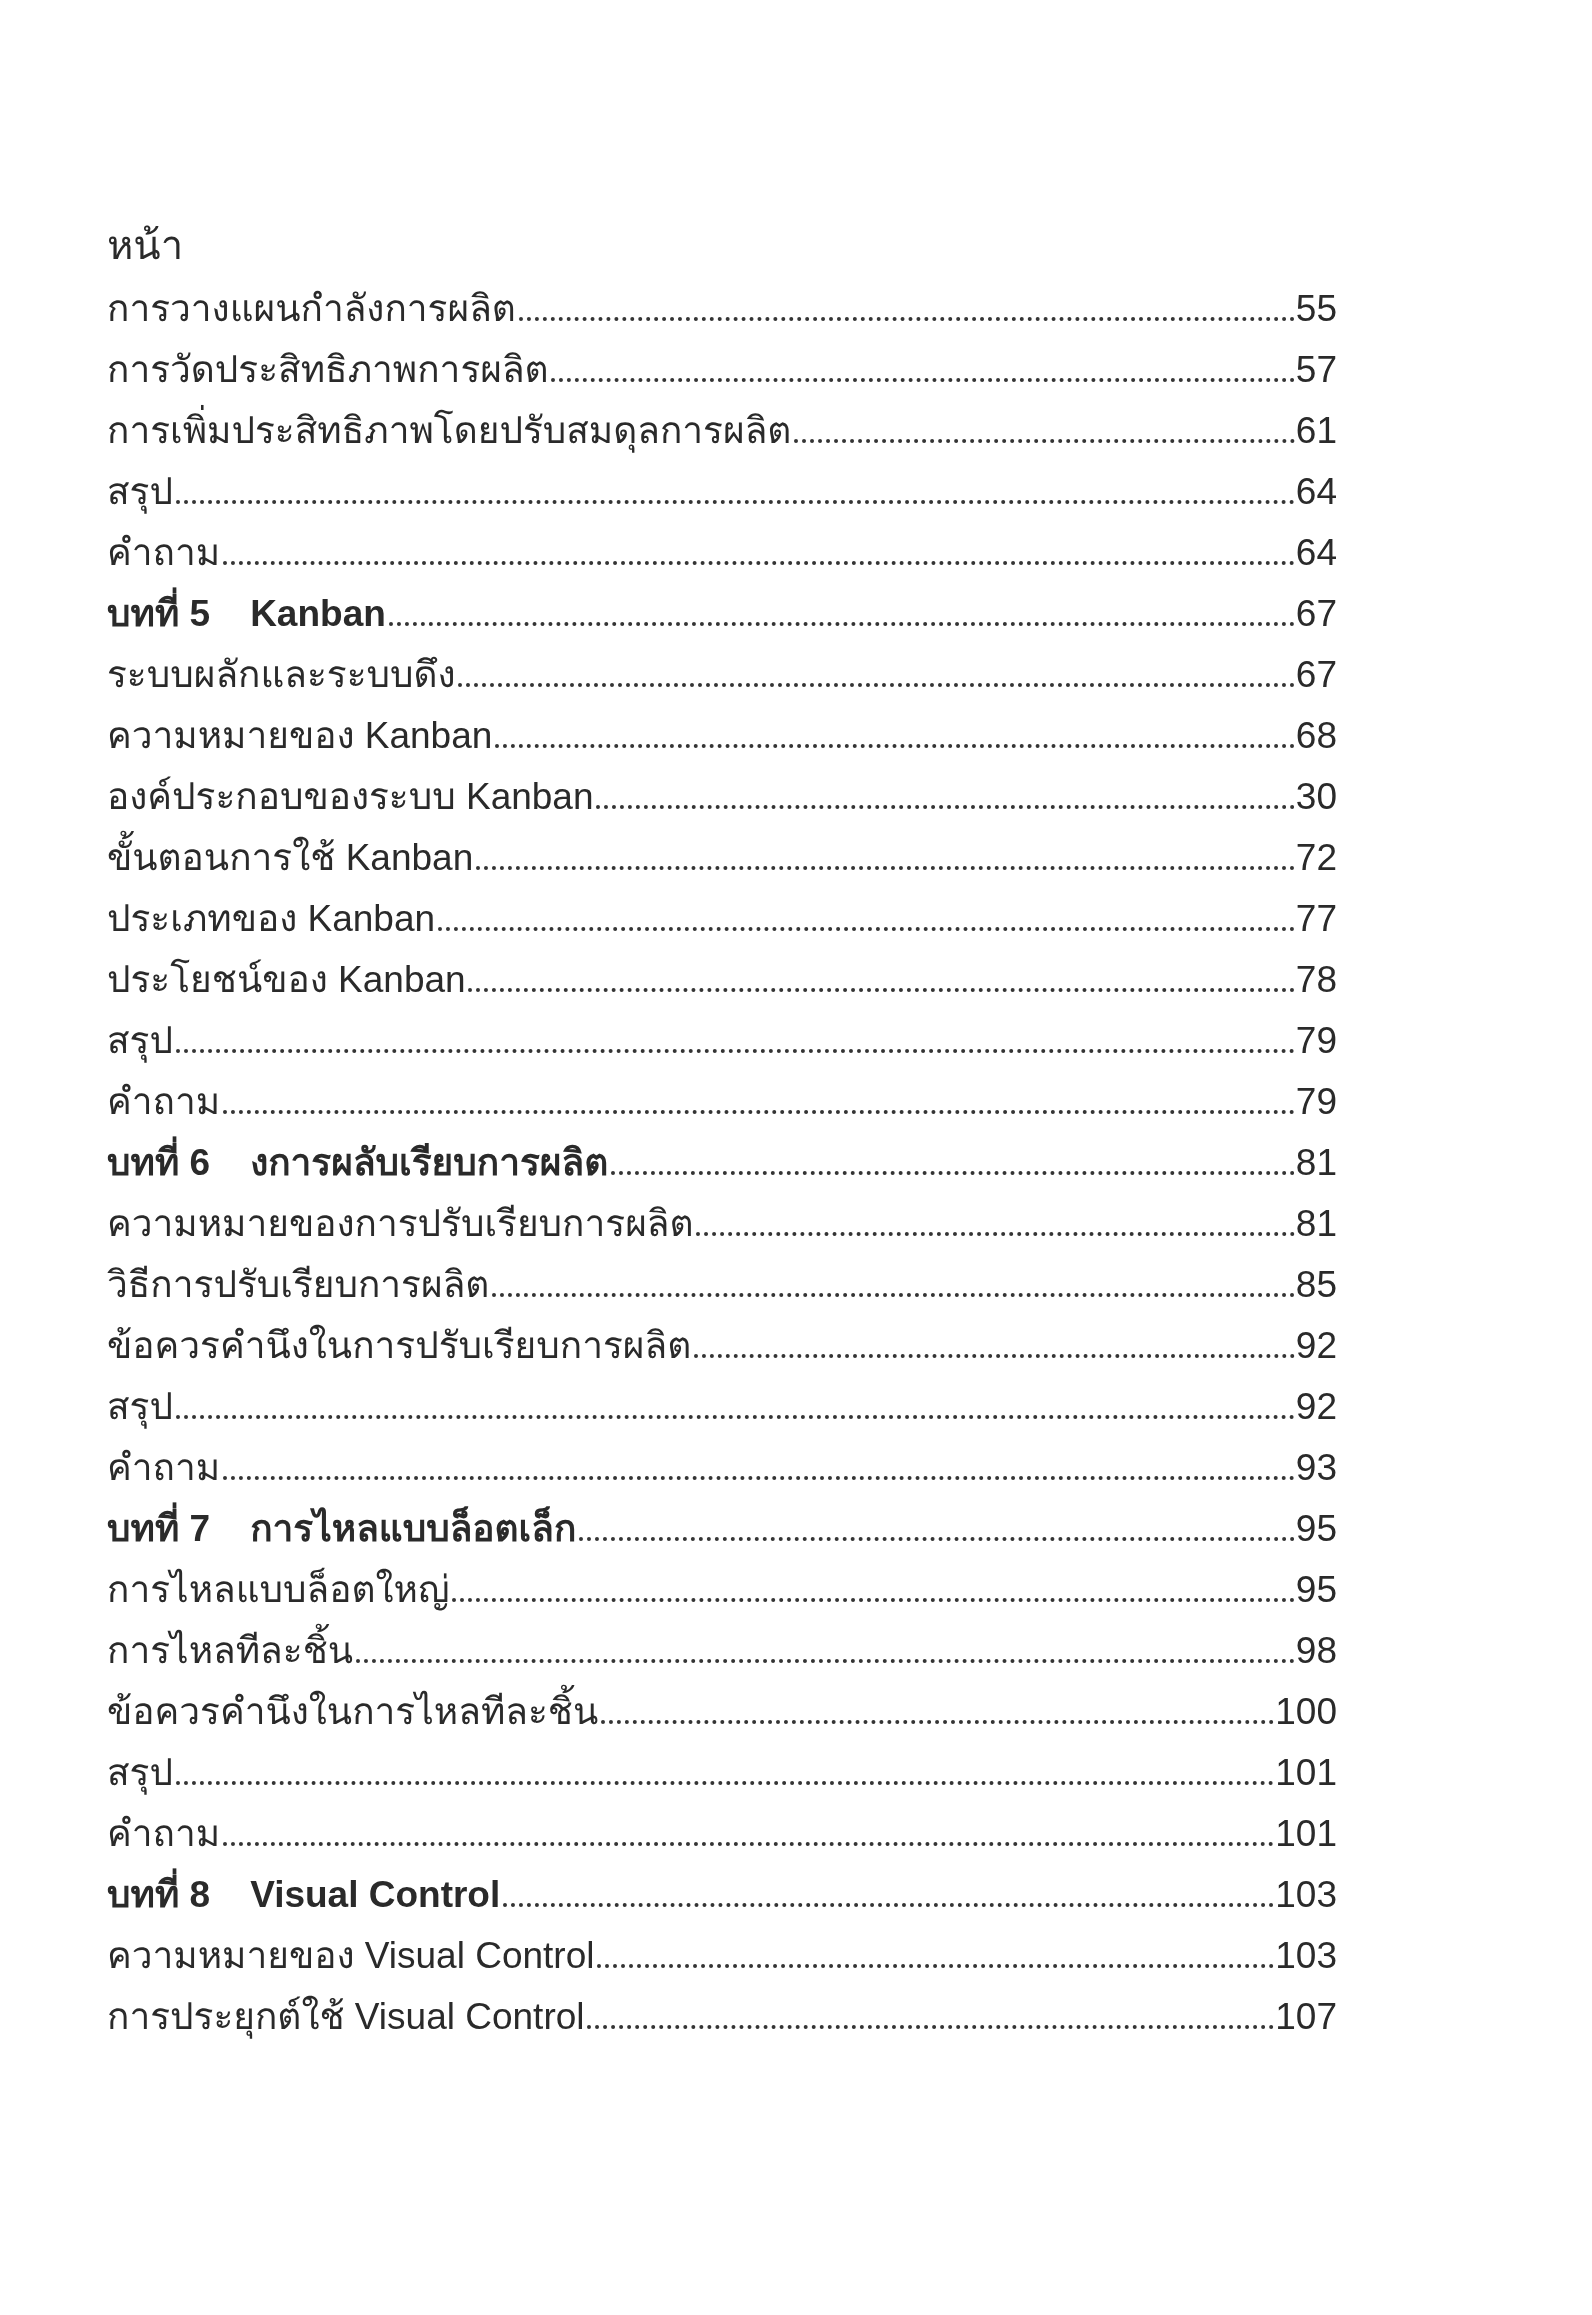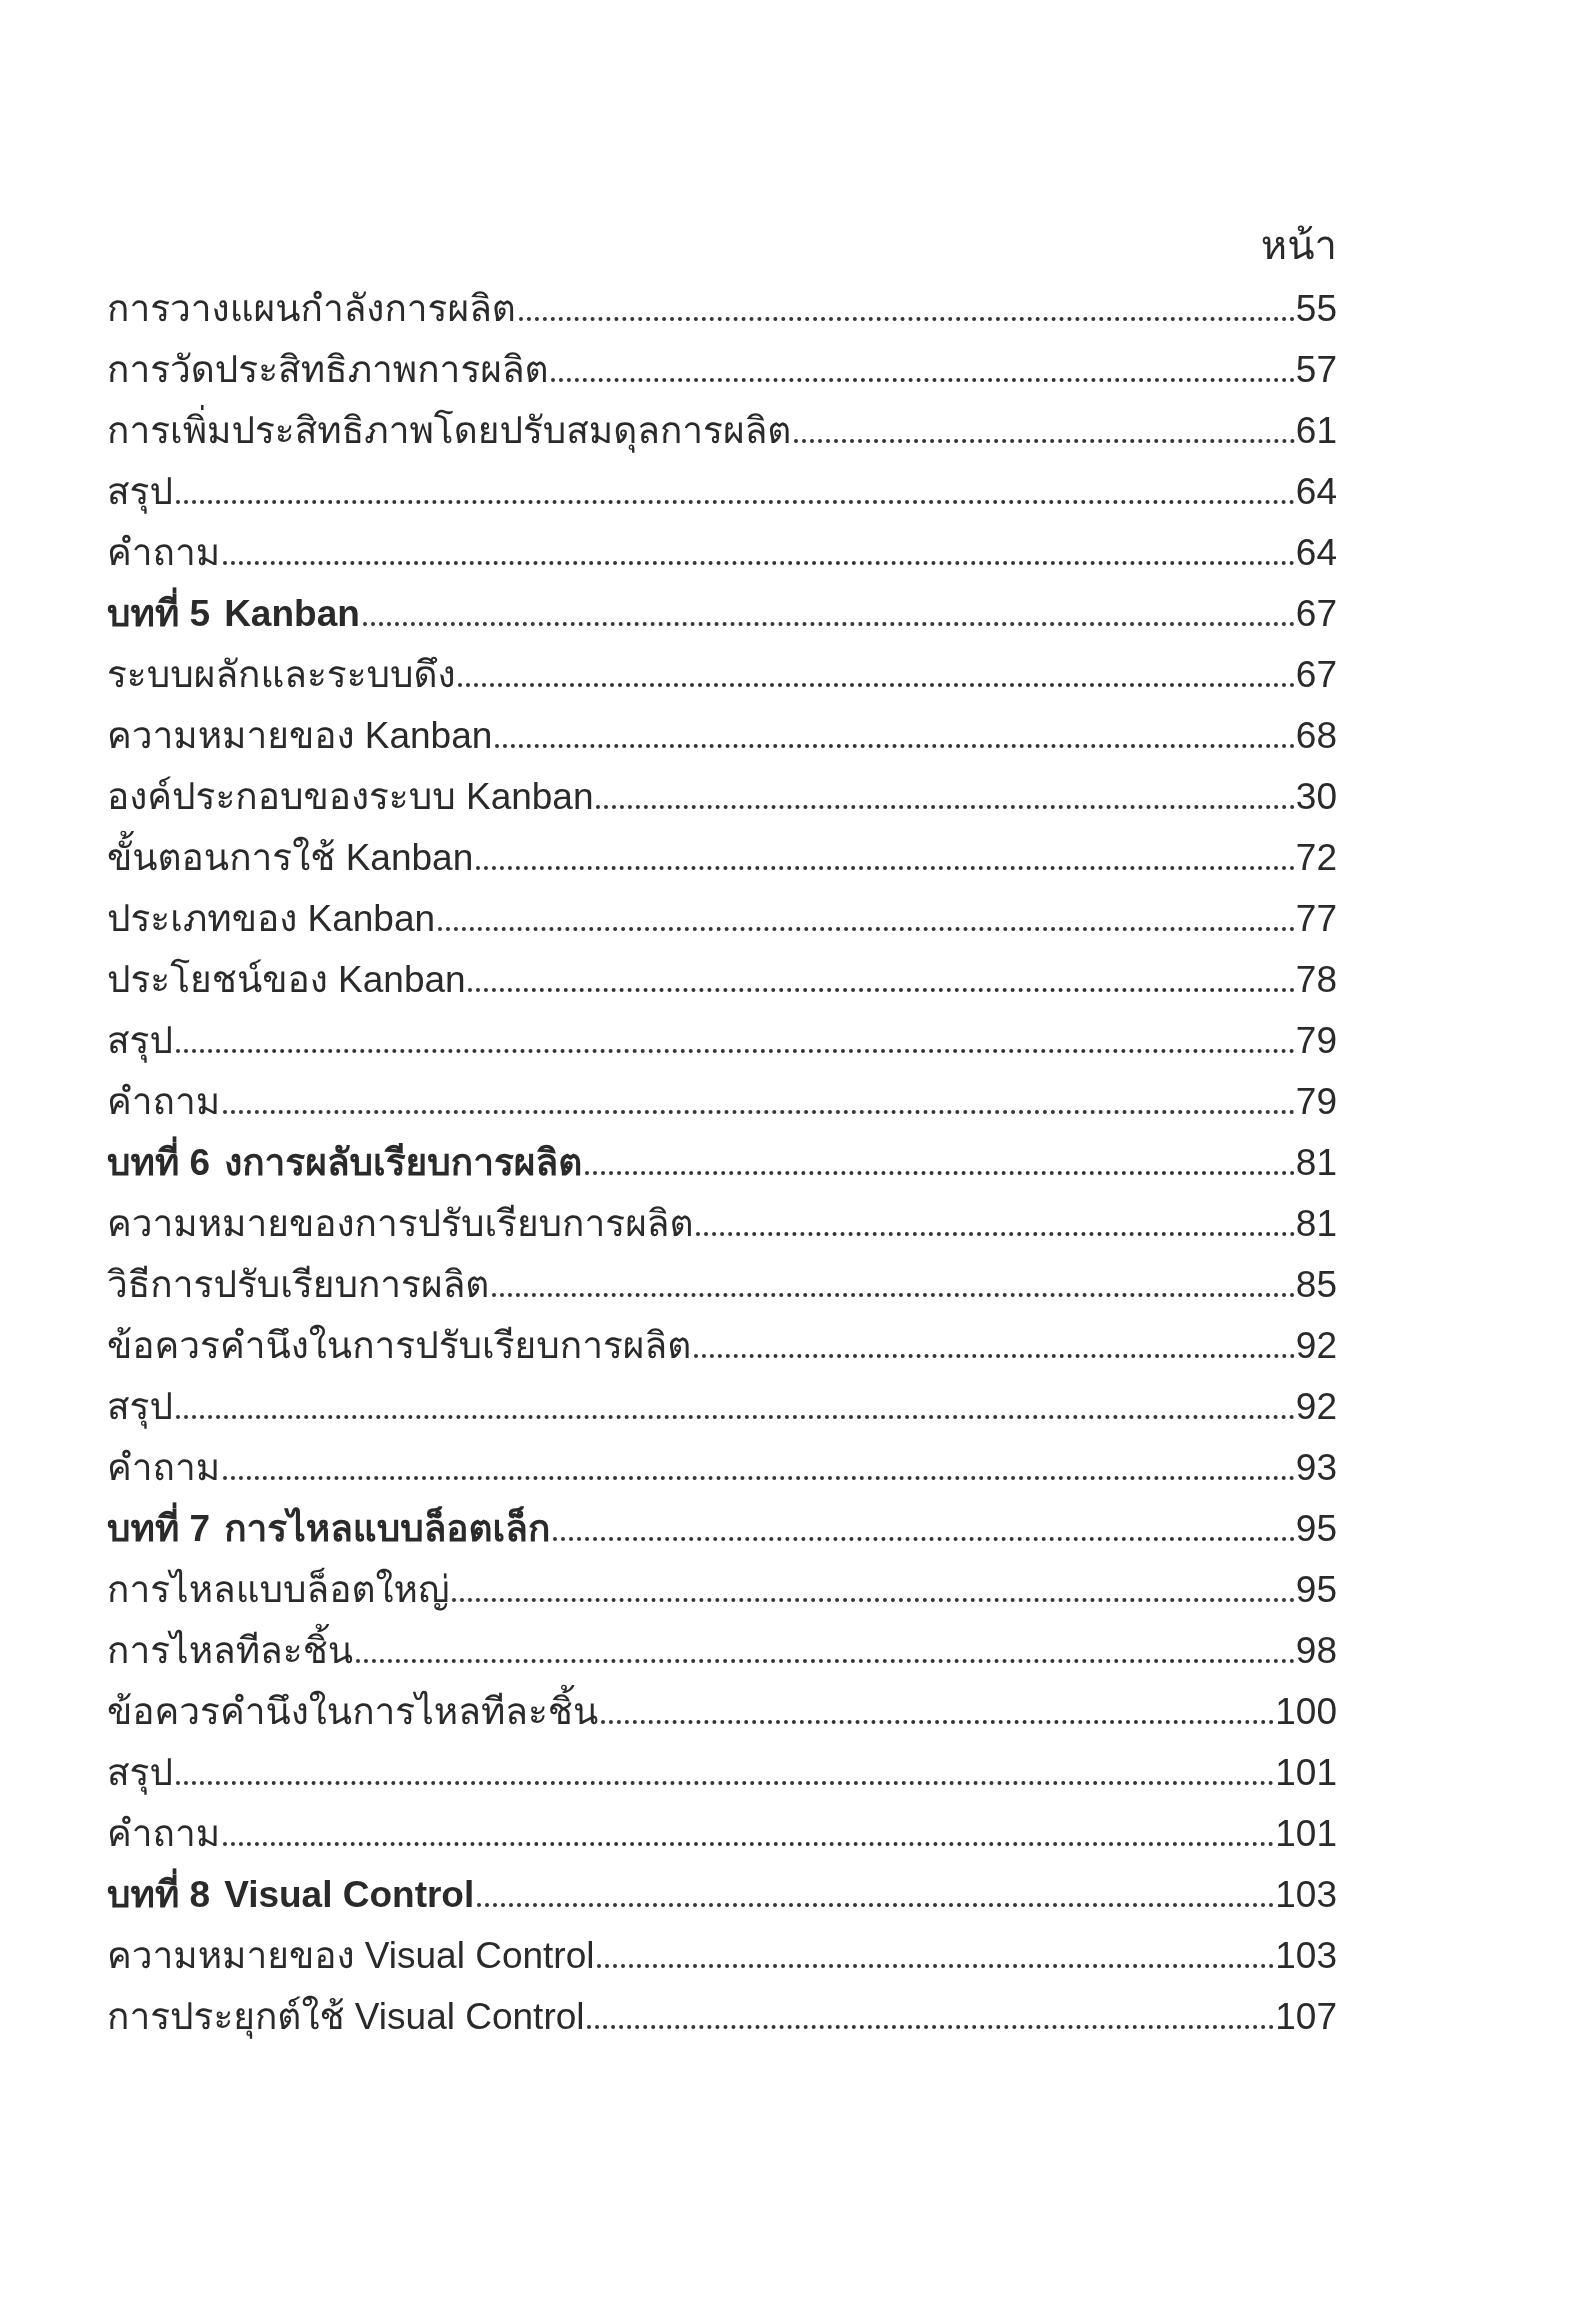--- a/index.html
+++ b/index.html
@@ -19,42 +19,42 @@
     overflow: hidden;
   }
   .content {
     position: absolute;
     left: 107px;
     top: 0;
     width: 1230px;
   }
   .page-col-header {
     margin-top: 220px;
-    text-align: right;
+    text-align: left;
     font-size: 40px;
     line-height: 51px;
     color: #2a2a2a;
   }
   .toc-list {
     margin-top: 7.2px;
   }
   .toc-row {
     display: flex;
     align-items: baseline;
     height: 61px;
     line-height: 61px;
     font-size: 37px;
     white-space: nowrap;
   }
   .toc-row.bold .chapter-label,
   .toc-row.bold .entry-title {
     font-weight: bold;
   }
   .chapter-label {
-    margin-right: 14px;
+    margin-right: 40px;
   }
   .entry-title {
     flex: 0 0 auto;
   }
   .leader {
     flex: 1 1 auto;
     min-width: 18px;
     border-bottom: 4.5px dotted #343434;
     margin-left: 2.7px;
     margin-right: 0.9px;

